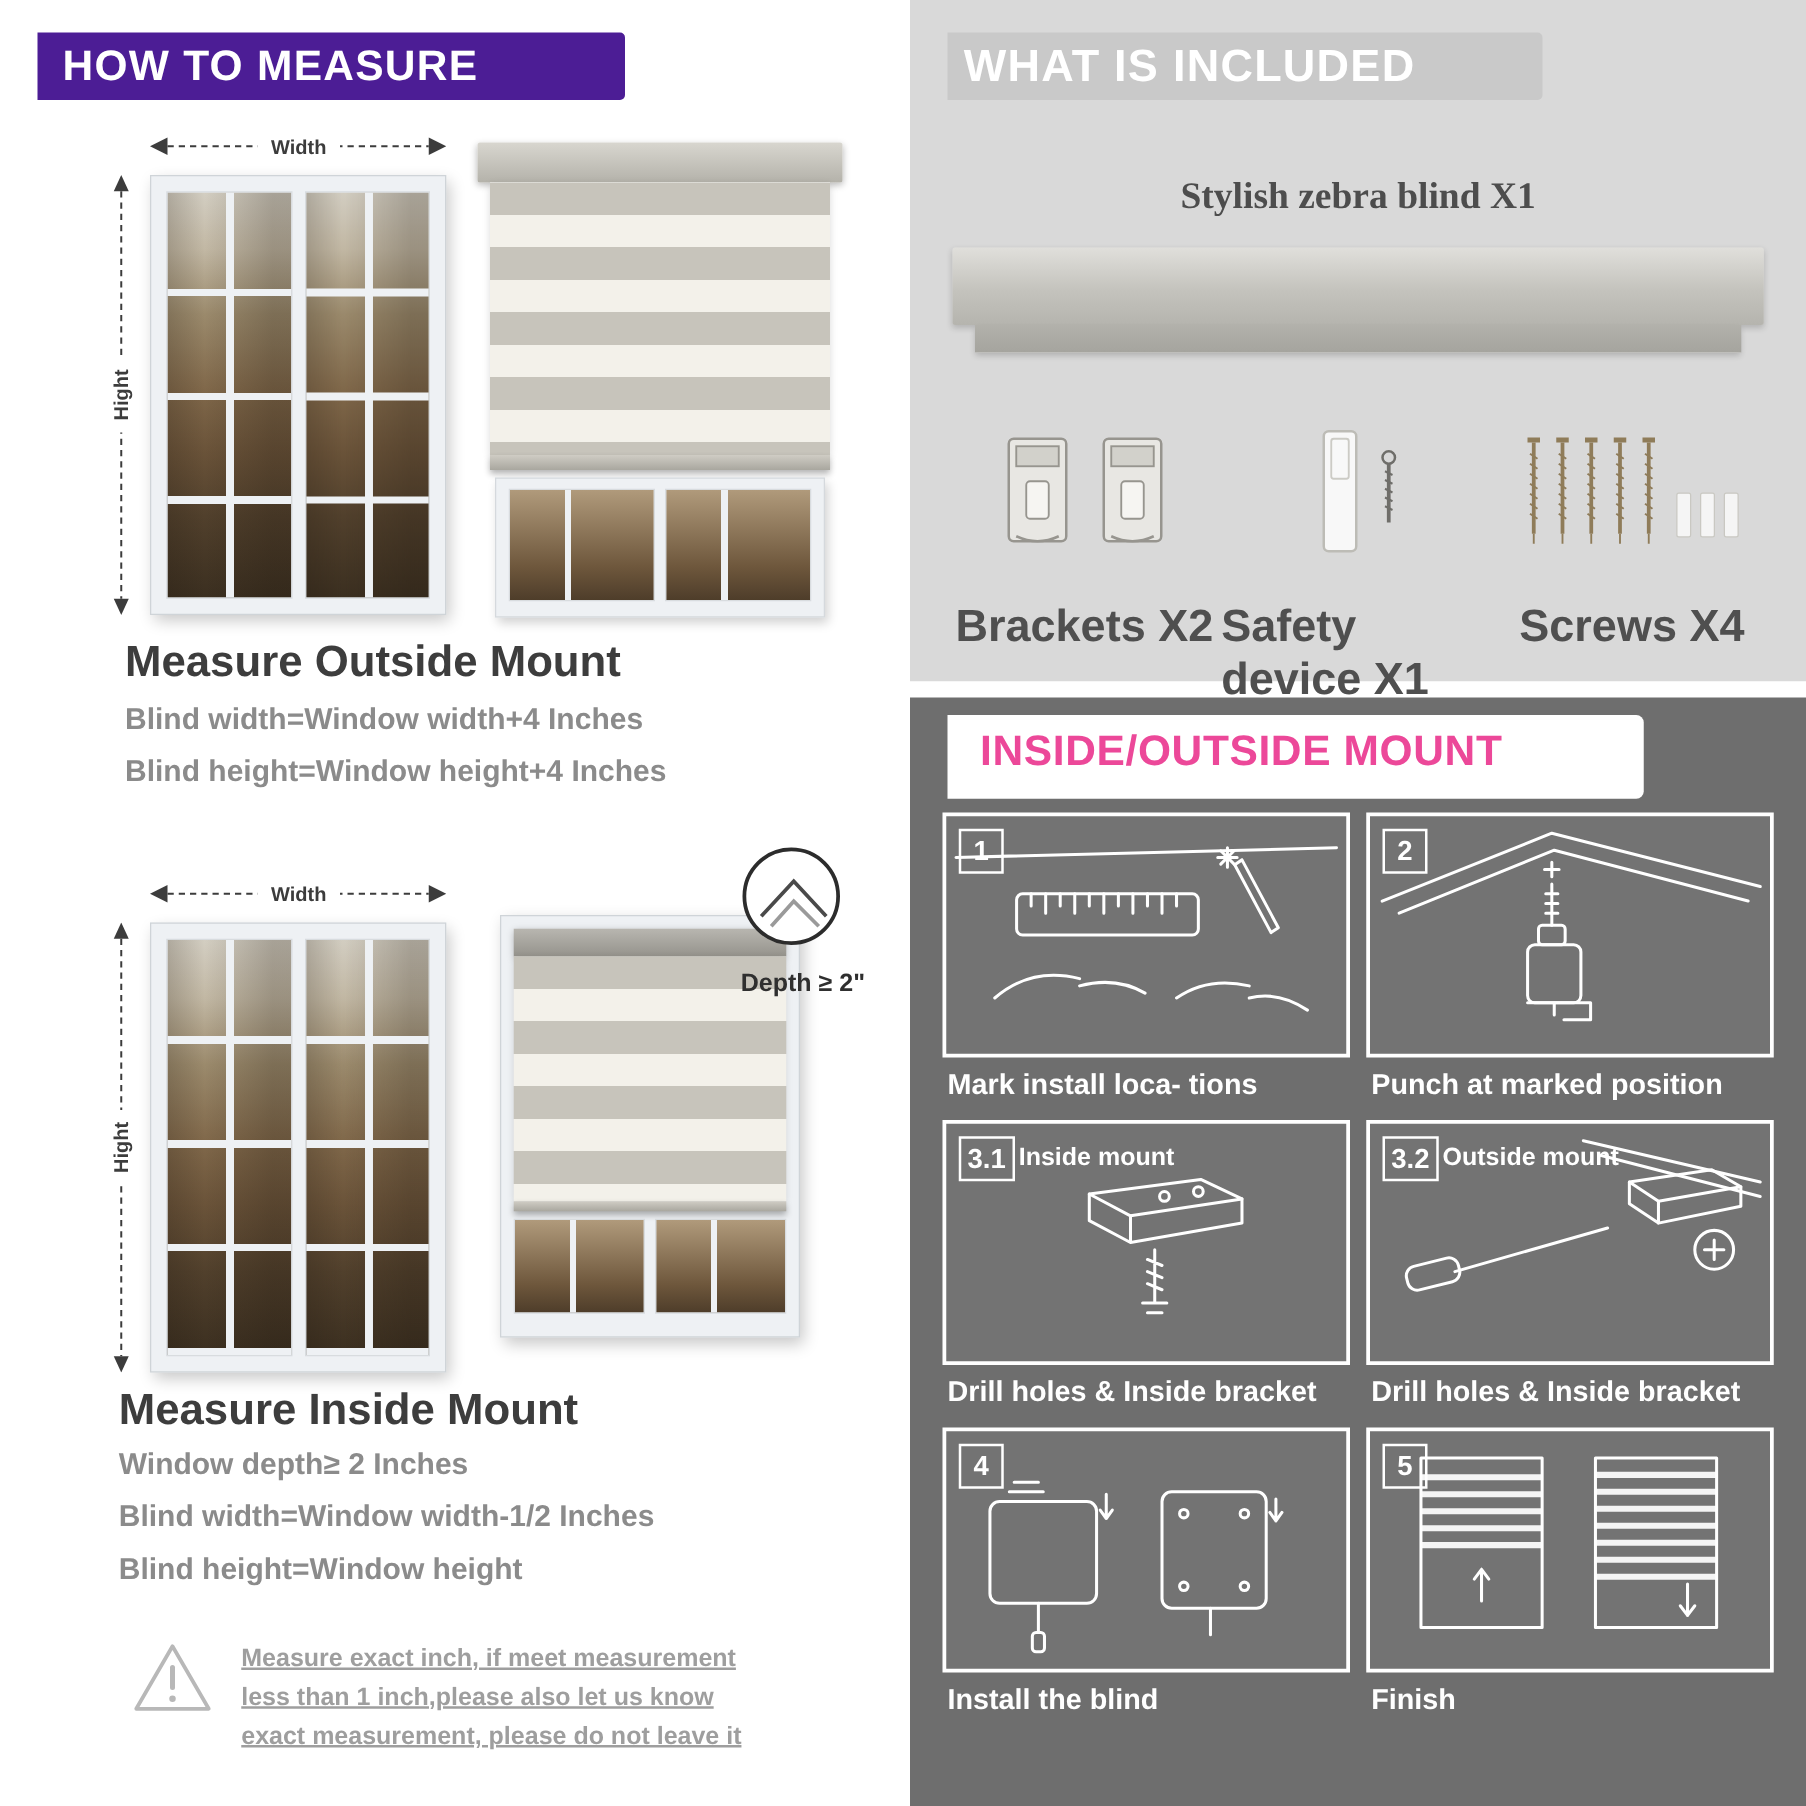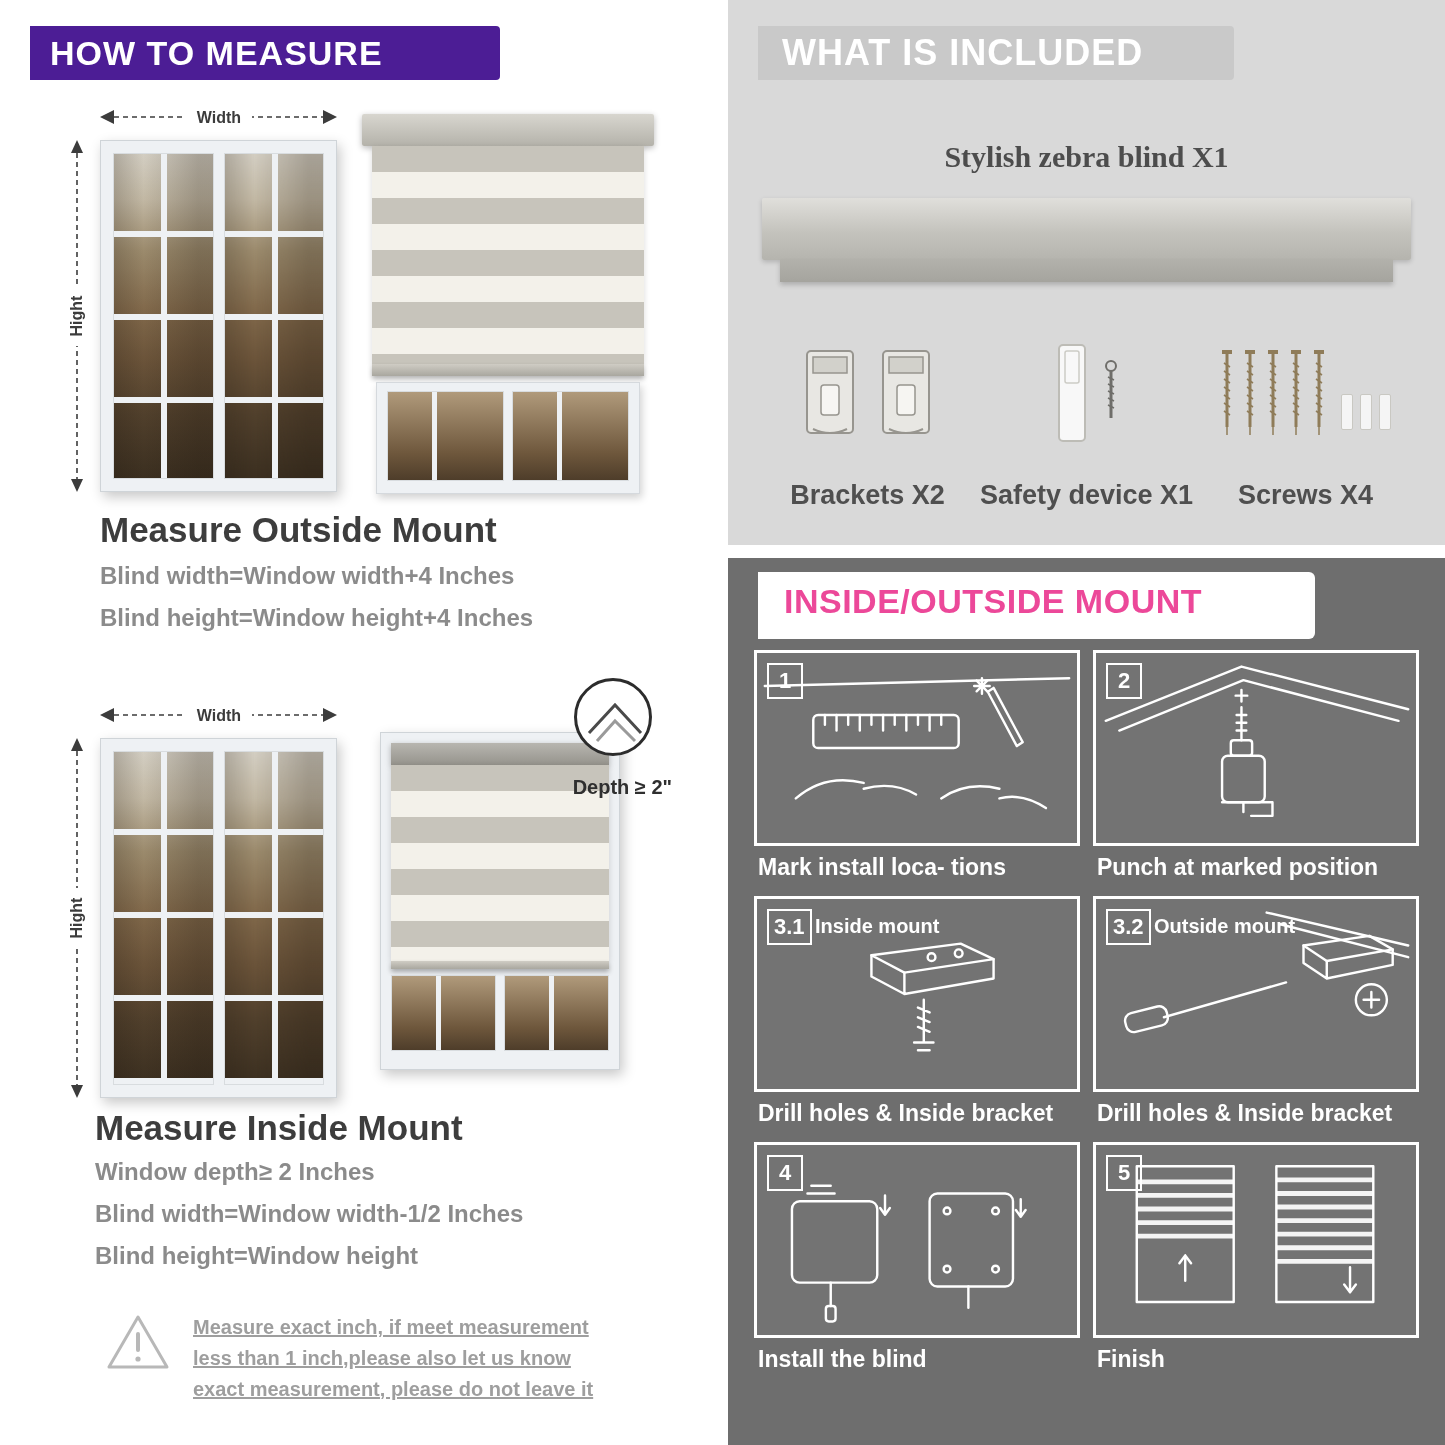--- a/index.html
+++ b/index.html
@@ -14,21 +14,21 @@
 
   
   .left-col { position:absolute; left:0; top:0; width:712px; height:1445px; background:#fff; }
 
   .gray-banner {
     position:absolute; left:30px; top:26px; width:470px; height:54px;
     background:#4c1d95; color:#fff; font-size:34px; font-weight:bold;
     line-height:54px; padding-left:20px; letter-spacing:1px; border-radius:0 4px 4px 0;
   }
 
-  .illus { position:absolute; }
+  .illus { position:absolute;margin-left:20px; }
 
   .window-frame {
     position:absolute; background:#eef1f4; border:1px solid #cfd4d8;
     box-shadow:3px 5px 12px rgba(0,0,0,.22);
     padding:12px; display:flex; gap:10px;
   }
   .sash {
     flex:1; border:1px solid #d8dcdf;
     background-image:
       repeating-linear-gradient(180deg, transparent 0 77px, #eef1f4 77px 83px),
@@ -85,40 +85,40 @@
   .measure-line   { position:absolute; font-size:24px; font-weight:bold; color:#8b8b8b; }
 
   .note-row { position:absolute; left:105px; top:1312px; width:520px; display:flex; gap:22px; align-items:flex-start; }
   .note-text { font-size:20px; font-weight:bold; color:#9e9e9e; line-height:1.55; }
 
   
   .right-top { position:absolute; left:728px; top:0; width:717px; height:545px; background:#d9d9d9; }
   .included-banner {
     position:absolute; left:30px; top:26px; width:476px; height:54px;
     background:#c9c9c9; color:#fff; font-size:36px; font-weight:bold;
-    line-height:54px; padding-left:24px; letter-spacing:1px; border-radius:0 4px 4px 0;
+    line-height:54px; padding-left:13px; letter-spacing:1px; border-radius:0 4px 4px 0;
   }
   .included-title { position:absolute; left:0; top:140px; width:100%; text-align:center;
     font-size:30px; font-weight:bold; color:#4d4d4d;font-family:Liberation Serif, serif; }
   .headrail {
     position:absolute; left:34px; top:198px; width:649px; height:62px;
     background:linear-gradient(180deg,#e0dfdb,#c4c3bd 55%,#b5b4ae);
     border-radius:2px; box-shadow:0 2px 5px rgba(0,0,0,.18);
   }
   .headrail-lip {
     position:absolute; left:52px; top:260px; width:613px; height:22px;
     background:linear-gradient(180deg,#b2b1ab,#a5a49e);
     box-shadow:0 3px 5px rgba(0,0,0,.2);
   }
   .included-items {
     position:absolute; left:30px; top:318px; width:657px; display:flex;
   }
   .item-cell { flex:1; display:flex; flex-direction:column; align-items:center; }
   .item-art { height:150px; display:flex; align-items:center; justify-content:center; gap:14px; }
-  .item-label { margin-top:12px; font-size:27px; font-weight:bold; color:#4f4f4f; }
+  .item-label { margin-top:12px; font-size:36px; font-weight:bold; color:#4f4f4f; }
   .anchor {
     display:inline-block; width:12px; height:36px; margin-top:38px;
     background:rgba(255,255,255,.72); border:1px solid #c9c8c2; border-radius:2px;
   }
   .anchors { display:flex; gap:7px; margin-left:6px; }
 
   
   .right-bottom { position:absolute; left:728px; top:558px; width:717px; height:887px; background:#6e6e6e; }
   .mount-banner {
     position:absolute; left:30px; top:14px; width:557px; height:67px;

